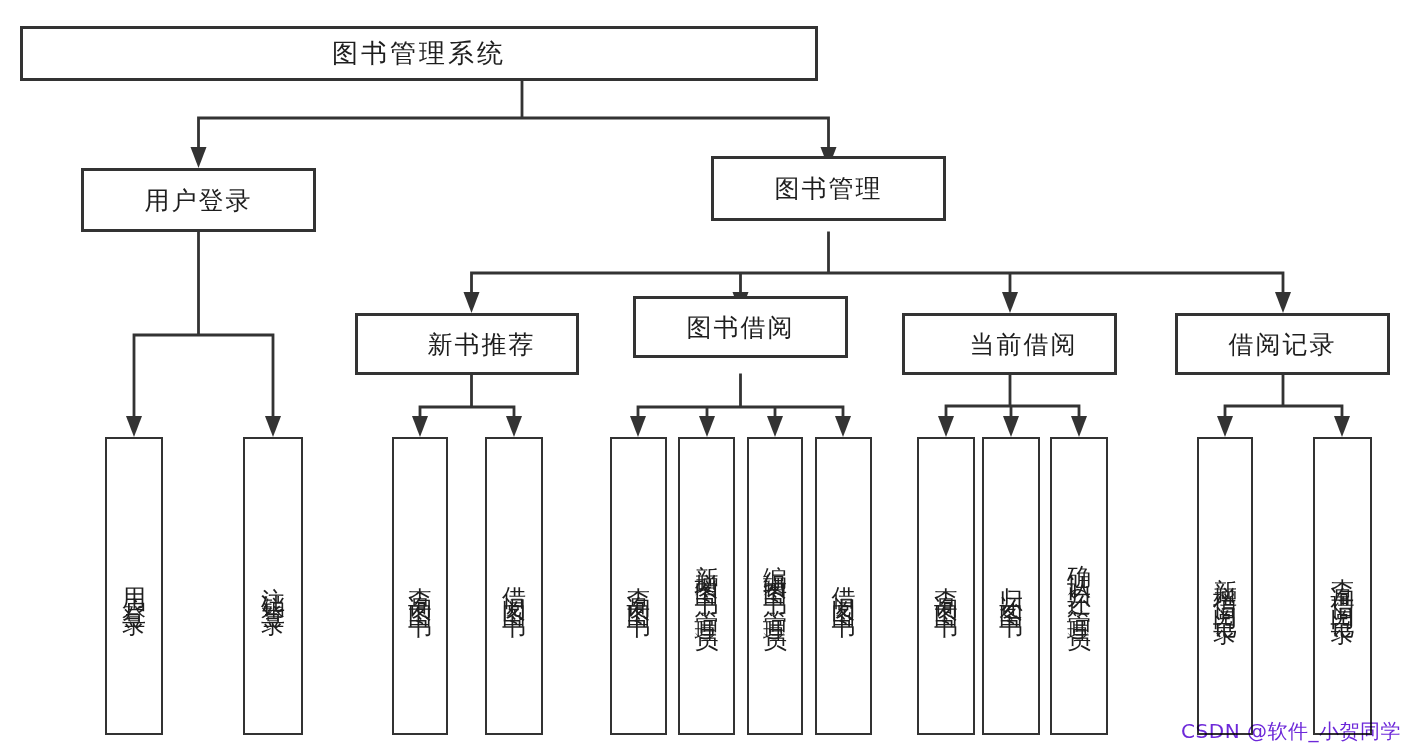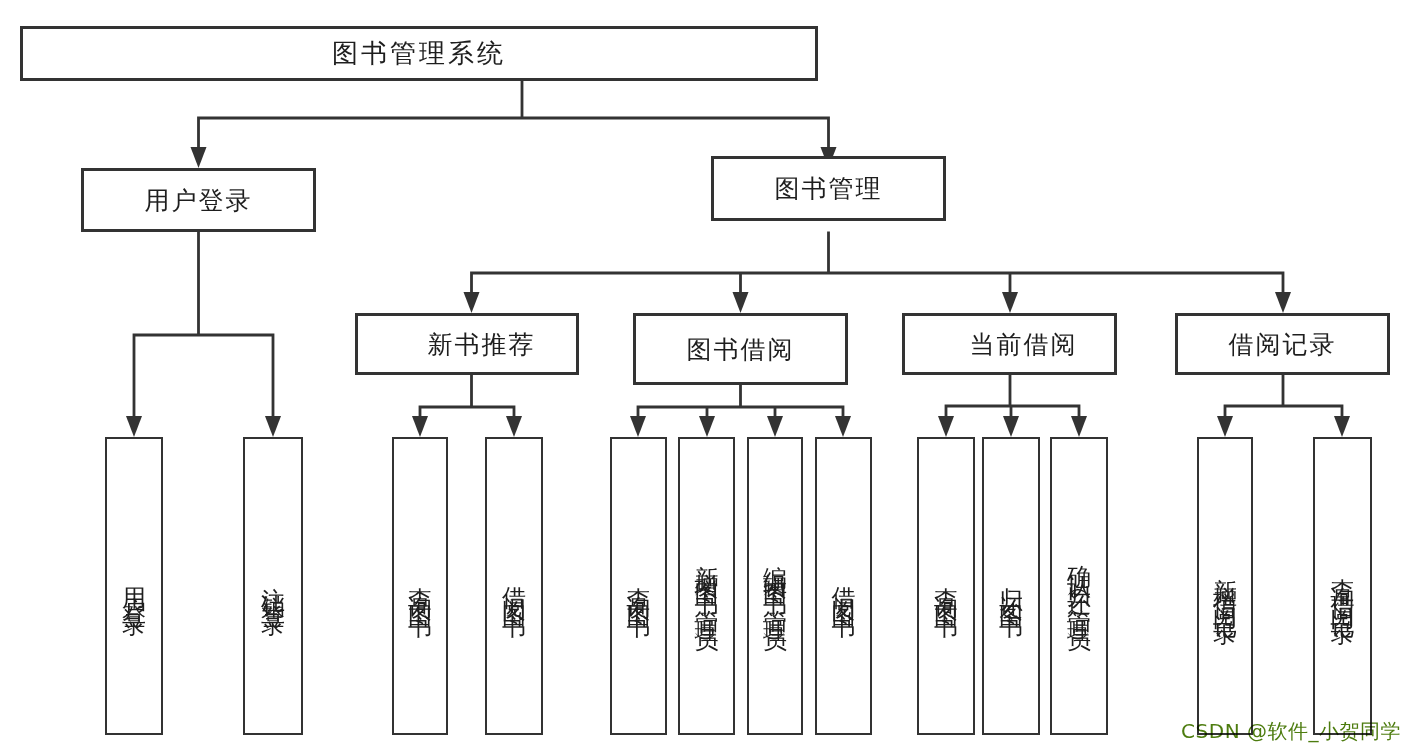--- a/index.html
+++ b/index.html
@@ -27,21 +27,21 @@
     writing-mode:vertical-rl;
     font-size:24px;
     letter-spacing:9px;
     line-height:1;
     white-space:nowrap;
   }
   .watermark{
     position:absolute;
     right:4px;bottom:2px;
     font-size:20px;
-    color:#4d7c0f;
+    color:#6d28d9;
     letter-spacing:0.5px;
     mix-blend-mode:multiply;
     z-index:5;
     white-space:nowrap;
   }
 </style>
 </head>
 <body>
 
 <div class="canvas">
@@ -76,21 +76,21 @@
   <div class="node h" style="left:81px;top:168px;width:235px;height:64px;">
     <span class="lbl">用户登录</span>
   </div>
   <div class="node h" style="left:711px;top:156px;width:235px;height:65px;">
     <span class="lbl">图书管理</span>
   </div>
 
   <div class="node h" style="left:355px;top:313px;width:224px;height:62px;padding-left:29px;">
     <span class="lbl">新书推荐</span>
   </div>
-  <div class="node h" style="left:633px;top:313px;width:215px;height:72px;">
+  <div class="node h" style="left:633px;top:296px;width:215px;height:62px;">
     <span class="lbl">图书借阅</span>
   </div>
   <div class="node h" style="left:902px;top:313px;width:215px;height:62px;padding-left:28px;">
     <span class="lbl">当前借阅</span>
   </div>
   <div class="node h" style="left:1175px;top:313px;width:215px;height:62px;">
     <span class="lbl">借阅记录</span>
   </div>
 
   <div class="node v" style="left:105px;top:437px;width:58px;height:298px;">

